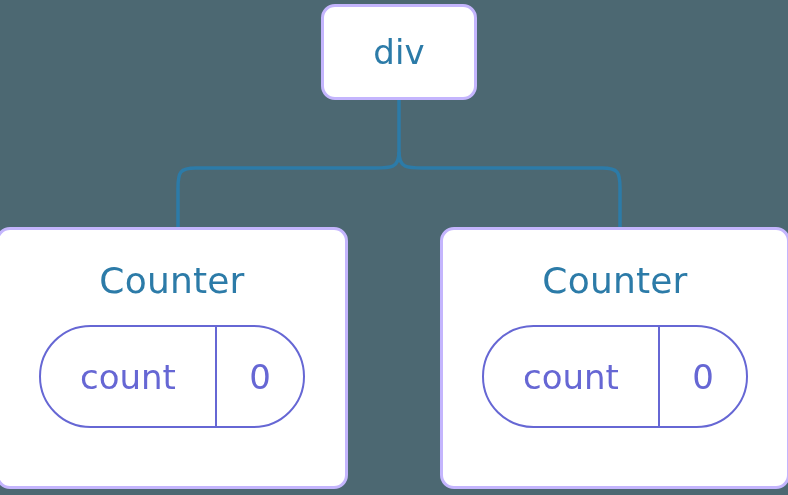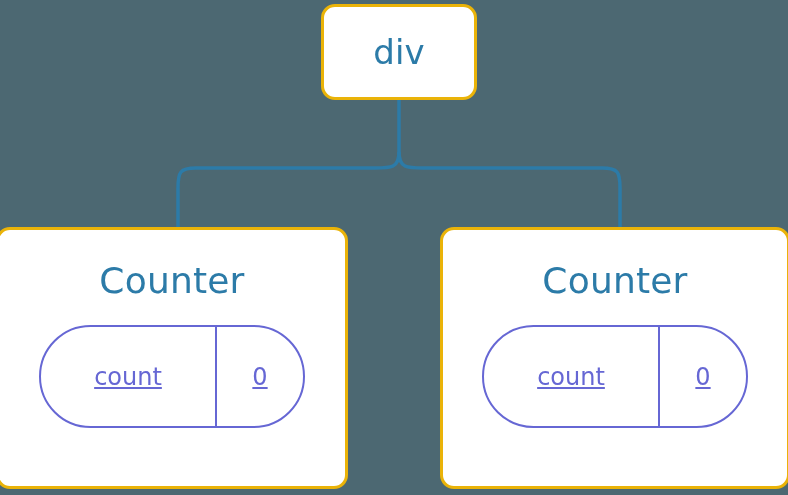--- a/index.html
+++ b/index.html
@@ -23,21 +23,21 @@
     position: absolute;
     left: 0;
     top: 0;
     width: 788px;
     height: 495px;
     pointer-events: none;
   }
   .node {
     position: absolute;
     background: #ffffff;
-    border: 3px solid #eab308;
+    border: 3px solid #c4b5fd;
     border-radius: 14px;
     box-sizing: border-box;
   }
   .node-root {
     left: 321px;
     top: 4px;
     width: 156px;
     height: 96px;
     display: flex;
     align-items: center;
@@ -95,23 +95,22 @@
     flex: 0 0 2px;
   }
   .pill-right {
     flex: 1 1 auto;
     display: flex;
     align-items: center;
     justify-content: center;
   }
   .pill-text {
     color: #6667d4;
-    font-size: 24px;
+    font-size: 34px;
     line-height: 1;
-    text-decoration: underline;
   }
 </style>
 </head>
 <body>
 
 <div id="stage">
 
   <svg id="edges" viewBox="0 0 788 495" width="788" height="495" aria-hidden="true">
     <g fill="none" stroke="#2c7ba8" stroke-width="3.5" stroke-linecap="butt">
       <path d="M 399 100 L 399 152"></path>

